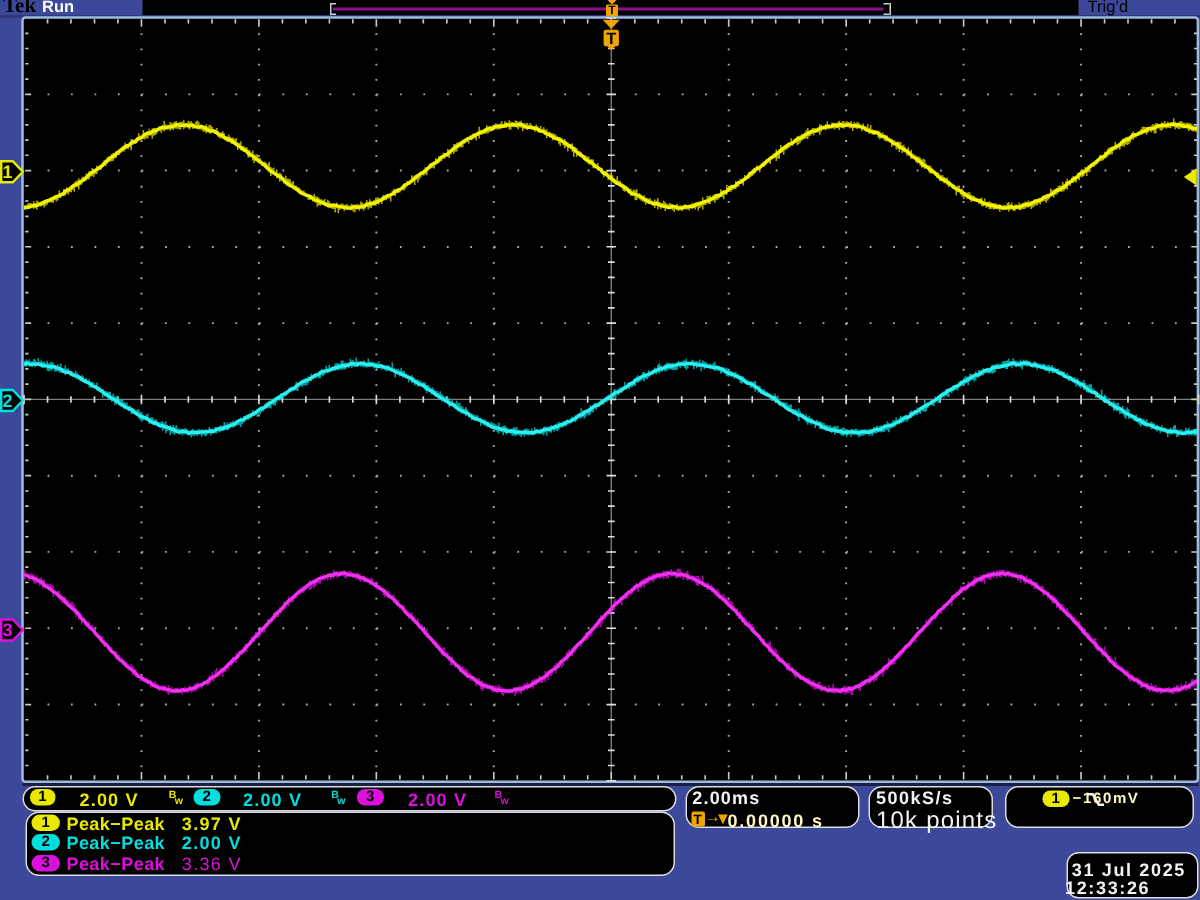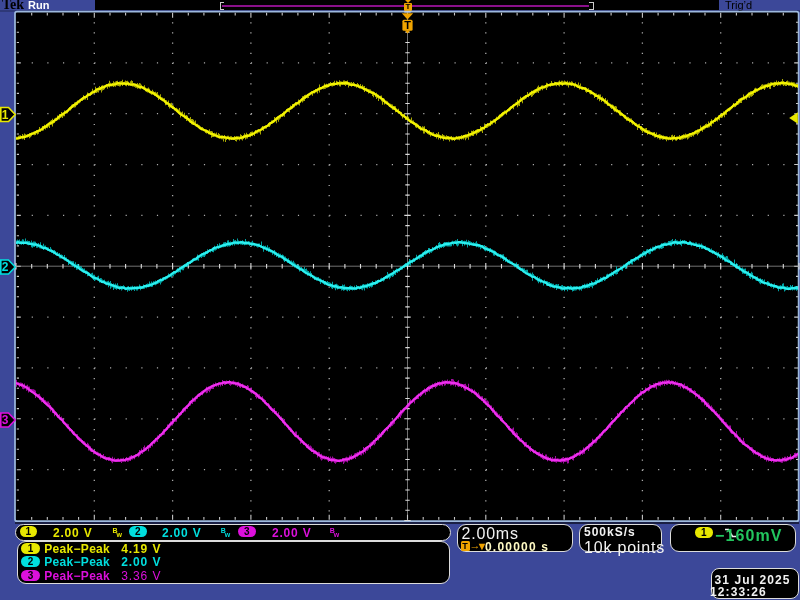--- a/index.html
+++ b/index.html
@@ -93,41 +93,41 @@
 <div style="position:absolute;left:329.7px;top:527px;color:#dc10dc;font-weight:bold">
       <span style="position:absolute;left:0;top:0;font-size:7px">B</span>
       <span style="position:absolute;left:4px;top:4px;font-size:7px">w</span>
     </div>
 </div>
 
 <div class="box" style="left:17px;top:540.5px;width:433px;height:43px"></div>
 <div class="abs" style="left:0;top:0;width:800px;height:600px;pointer-events:none">
 <div style="position:absolute;left:21px;top:542.6px;width:19px;height:11.4px;background:#e8e800;border-radius:5.7px;color:#000;font-size:10px;font-weight:bold;text-align:center;line-height:11.9px">1</div>
 <div class="abs" style="left:44.3px;top:541.9px;color:#e8e800;font-size:12px;font-weight:bold;letter-spacing:0.3px">Peak−Peak</div>
-<div class="abs" style="left:121.2px;top:541.9px;color:#e8e800;font-size:12px;font-weight:bold;letter-spacing:0.9px">4.19 V</div>
+<div class="abs" style="left:121.2px;top:541.9px;color:#e8e800;font-size:12px;font-weight:bold;letter-spacing:0.9px">3.97 V</div>
 <div style="position:absolute;left:21px;top:556.1px;width:19px;height:11.4px;background:#00dede;border-radius:5.7px;color:#000;font-size:10px;font-weight:bold;text-align:center;line-height:11.9px">2</div>
 <div class="abs" style="left:44.3px;top:555.4px;color:#00dede;font-size:12px;font-weight:bold;letter-spacing:0.3px">Peak−Peak</div>
 <div class="abs" style="left:121.2px;top:555.4px;color:#00dede;font-size:12px;font-weight:bold;letter-spacing:0.9px">2.00 V</div>
 <div style="position:absolute;left:21px;top:569.6px;width:19px;height:11.4px;background:#dc10dc;border-radius:5.7px;color:#000;font-size:10px;font-weight:bold;text-align:center;line-height:11.9px">3</div>
 <div class="abs" style="left:44.3px;top:568.9px;color:#dc10dc;font-size:12px;font-weight:bold;letter-spacing:0.3px">Peak−Peak</div>
 <div class="abs" style="left:121.2px;top:568.9px;color:#dc10dc;font-size:12px;font-weight:normal;letter-spacing:0.9px">3.36 V</div>
 </div>
 
 <div class="box" style="left:456.5px;top:523.8px;width:116px;height:28.5px"></div>
-<div class="abs" style="left:461.5px;top:525.3px;color:#f2f2f2;font-size:16px;font-weight:normal;letter-spacing:0.8px">2.00ms</div>
+<div class="abs" style="left:461.5px;top:525.3px;color:#f2f2f2;font-size:12px;font-weight:bold;letter-spacing:0.8px">2.00ms</div>
 <div class="abs" style="left:460.5px;top:541.3px;width:9px;height:9.5px;background:#f0a400;border-radius:1.5px;color:#000;font-size:9px;font-weight:bold;text-align:center;line-height:10px">T</div>
 <div class="abs" style="left:469.5px;top:539.3px;color:#f0a400;font-size:11px;font-weight:bold">→</div>
 <div class="abs" style="left:476.5px;top:540px;color:#f0a400;font-size:11px;font-weight:bold">▼</div>
 <div class="abs" style="left:485px;top:540.3px;color:#fef9c3;font-size:12px;font-weight:bold;letter-spacing:1.2px">0.00000 s</div>
 
 <div class="box" style="left:578.5px;top:523.8px;width:83px;height:28.5px"></div>
 <div class="abs" style="left:584px;top:525.3px;color:#f2f2f2;font-size:12px;font-weight:bold;letter-spacing:1px">500kS/s</div>
 <div class="abs" style="left:584px;top:538.8px;color:#f2f2f2;font-size:16px;font-weight:normal;letter-spacing:0.8px">10k points</div>
 
 <div class="box" style="left:669.5px;top:523.8px;width:126.5px;height:28.5px"></div>
 <div style="position:absolute;left:694.5px;top:527.3px;width:18.5px;height:10.5px;background:#e8e800;border-radius:5.25px;color:#000;font-size:10px;font-weight:bold;text-align:center;line-height:11.0px">1</div>
 <svg class="abs" style="left:723.5px;top:528px" width="14" height="11">
     <path d="M1 1.5 H4.5 L8.5 8.5 H12" stroke="#f2f2f2" stroke-width="1.6" fill="none"></path>
   </svg>
-<div class="abs" style="left:715px;top:526.5px;color:#22c55e;font-size:16px;font-weight:bold;letter-spacing:1.1px">−160mV</div>
+<div class="abs" style="left:715px;top:526.5px;color:#fef9c3;font-size:10px;font-weight:bold;letter-spacing:1.1px">−160mV</div>
 
 <div class="box" style="left:710.5px;top:568.3px;width:88px;height:30.5px;border-radius:8px"></div>
 <div class="abs" style="left:714.5px;top:572.7px;color:#f2f2f2;font-size:12px;font-weight:bold;letter-spacing:1.1px">31 Jul 2025</div>
 <div class="abs" style="left:710px;top:584.7px;color:#f2f2f2;font-size:12px;font-weight:bold;letter-spacing:1.1px">12:33:26</div>
 </body></html>

